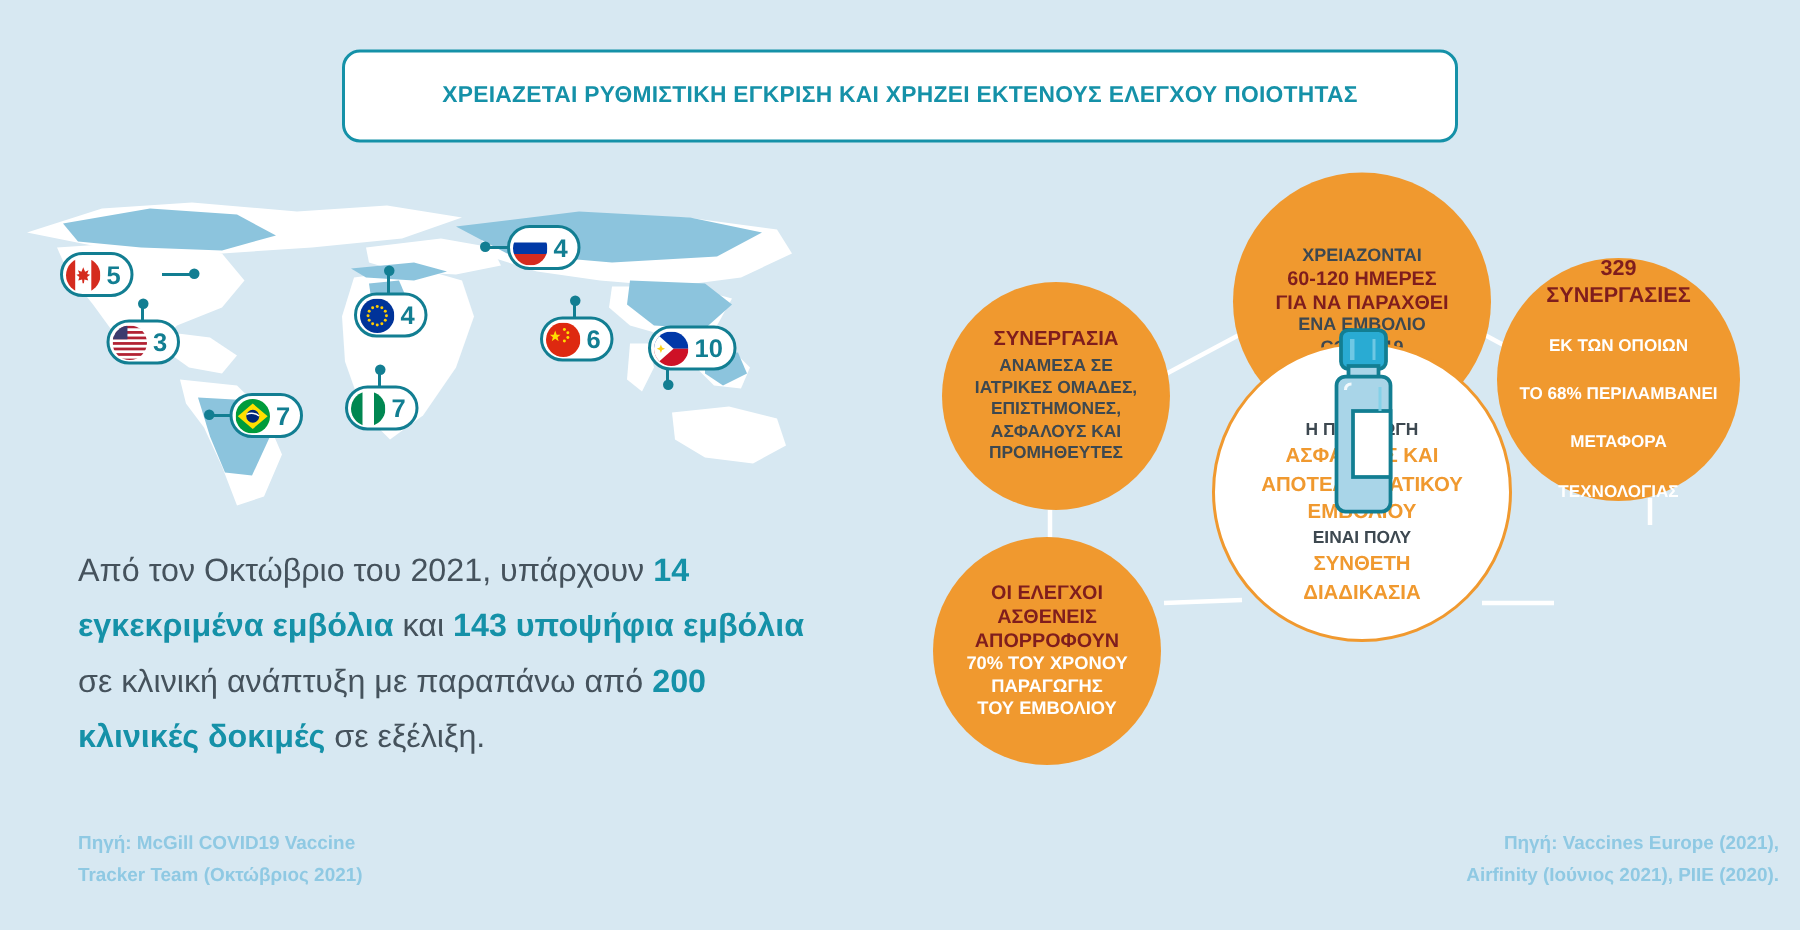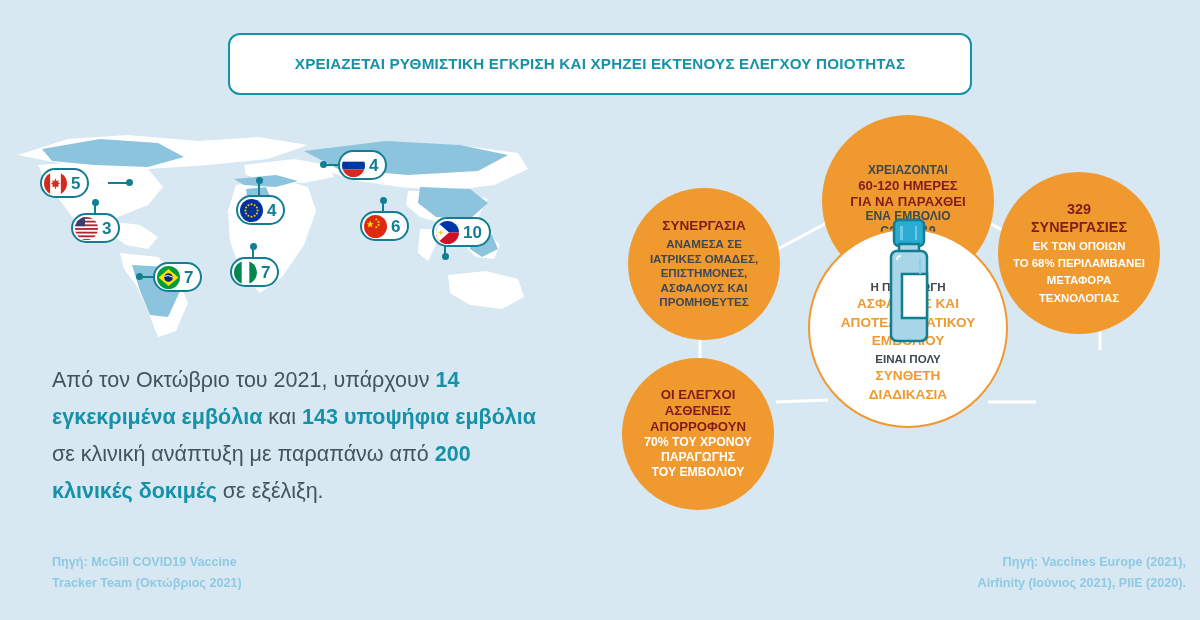--- a/index.html
+++ b/index.html
@@ -141,21 +141,21 @@
   #b-left   { left: 28px;  top: 78px;  width: 152px; height: 152px; }
   #b-right  { left: 398px; top: 62px;  width: 162px; height: 162px; }
   #b-bleft  { left: 22px;  top: 248px; width: 152px; height: 152px; }
   #b-bright { left: 428px; top: 238px; width: 150px; height: 150px; }
 
   #b-top .hl  { font-size: 13.2px; }
   #b-top .sub { font-size: 12px; }
   #b-left .hl  { font-size: 13.6px; margin-bottom: 3px; }
   #b-left .sub { font-size: 11.6px; }
   #b-right .hl  { font-size: 14.4px; }
-  #b-right .subw { font-size: 11.4px; margin-top: 3px; text-align: right; }
+  #b-right .subw { font-size: 11.4px; margin-top: 18px; text-align: right; }
   #b-bleft .hl  { font-size: 13.2px; }
   #b-bleft .subw { font-size: 12.2px; }
   #b-bright .hl  { font-size: 13.6px; }
   #b-bright .sub { font-size: 11.6px; margin-top: 2px; }
 
   
   #b-center {
     position: absolute;
     left: 208px; top: 118px;
     width: 200px; height: 200px;

